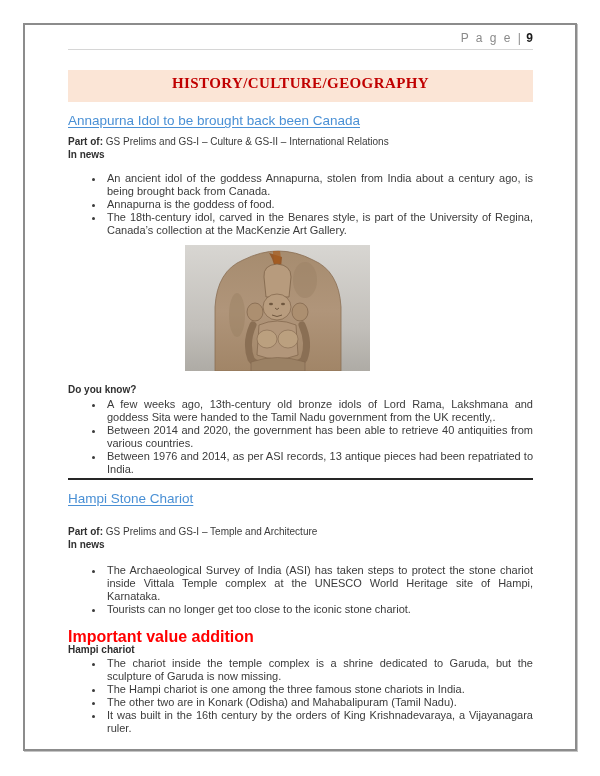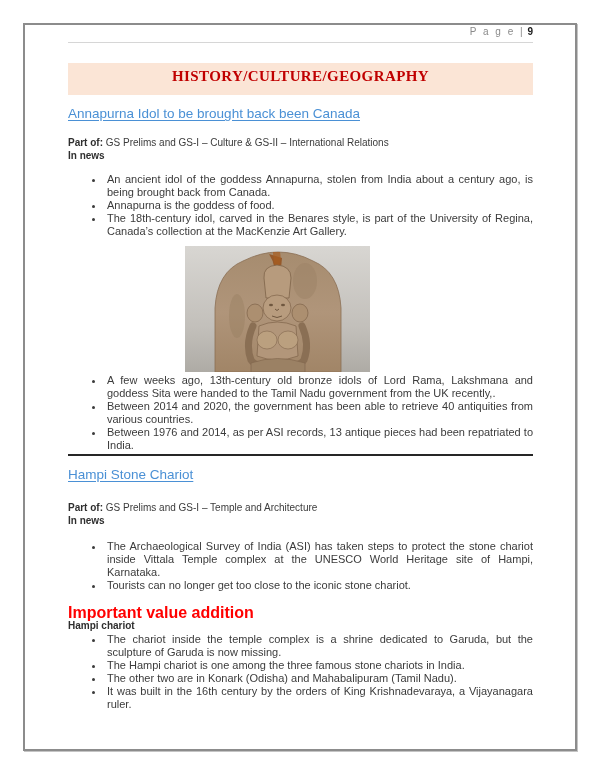--- a/index.html
+++ b/index.html
@@ -10,39 +10,39 @@
   }
   .page-frame {
     position:absolute; left:23px; top:23px; width:554px; height:728px;
     box-sizing:border-box; border:2px solid #8c8c8c; background:#fff;
     box-shadow:1px 1px 0 #c4c4c4;
   }
   .content { position:absolute; left:43px; top:0; width:465px; }
 
   
   .header-row {
-    padding-bottom:4px; border-bottom:1px solid #d6d6d6;
-    text-align:right; font-size:10px; line-height:13px;
+    padding-top:7px; padding-bottom:4px; border-bottom:1px solid #d6d6d6;
+    text-align:right; font-size:12px; line-height:13px;
   }
   .page-label { color:#8a8a8a; letter-spacing:2px; }
   .page-number { color:#1a1a1a; font-weight:bold; letter-spacing:0; }
 
   
   .banner {
     margin-top:20px; height:32px; line-height:26px; background:#fbe5d6;
     text-align:center; color:#c00000; font-weight:bold; font-size:15px;
     font-family:"Liberation Serif", serif; letter-spacing:0.4px;
   }
 
   
   .section-heading {
     margin:11px 0 0 0; font-size:13.5px; line-height:16px; font-weight:normal;
     color:#4a90d5; text-decoration:underline; text-underline-offset:2px;
   }
-  .partof { margin-top:14px; font-size:10px; line-height:13px; }
+  .partof { margin-top:6px; font-size:10px; line-height:13px; }
   .partof b { color:#2f2f2f; }
   .bold-line { font-size:10px; line-height:13px; font-weight:bold; color:#2f2f2f; }
   .important-label { margin-top:14px; font-size:16px; line-height:13px; font-weight:bold; color:#ff0000; }
 
   
   ul.bullets { margin:11px 0 0 0; padding:0 0 0 37px; list-style:disc outside; }
   ul.bullets li {
     font-size:11px; line-height:13px; text-align:justify; padding-left:2px;
     color:#3b3b3b;
   }
@@ -122,20 +122,21 @@
       <path d="M68,80 Q60,98 66,114 Q71,121 82,118" fill="none" stroke="#8a6f54" stroke-width="7" stroke-linecap="round"></path>
       <path d="M117,80 Q125,98 119,114 Q114,121 103,118" fill="none" stroke="#8a6f54" stroke-width="7" stroke-linecap="round"></path>
       <path d="M74,80 Q92,72 111,80 L113,110 Q92,118 72,110 Z" fill="#b2967a" stroke="#7e6349" stroke-width="0.7"></path>
       <ellipse cx="82" cy="94" rx="10" ry="9" fill="#bba07f" stroke="#8a6f54" stroke-width="0.7"></ellipse>
       <ellipse cx="103" cy="94" rx="10" ry="9" fill="#bba07f" stroke="#8a6f54" stroke-width="0.7"></ellipse>
       <path d="M66,117 Q92,108 120,117 L120,126 L66,126 Z" fill="#9b8164" stroke="#7e6349" stroke-width="0.6"></path>
       <ellipse cx="120" cy="35" rx="12" ry="18" fill="#9c8266" opacity="0.5"></ellipse>
       <ellipse cx="52" cy="70" rx="8" ry="22" fill="#967c60" opacity="0.4"></ellipse>
     </svg>
 
+    <div class="dyk-label">Do you know?</div>
     <ul class="bullets tight">
       <li>A few weeks ago, 13th-century old bronze idols of Lord Rama, Lakshmana and goddess Sita were handed to the Tamil Nadu government from the UK recently,.</li>
       <li>Between 2014 and 2020, the government has been able to retrieve 40 antiquities from various countries.</li>
       <li>Between 1976 and 2014, as per ASI records, 13 antique pieces had been repatriated to India.</li>
     </ul>
     <div class="section-divider"></div>
 
     <h1 class="section-heading">Hampi Stone Chariot</h1>
 
     <div class="gap-block"></div>

